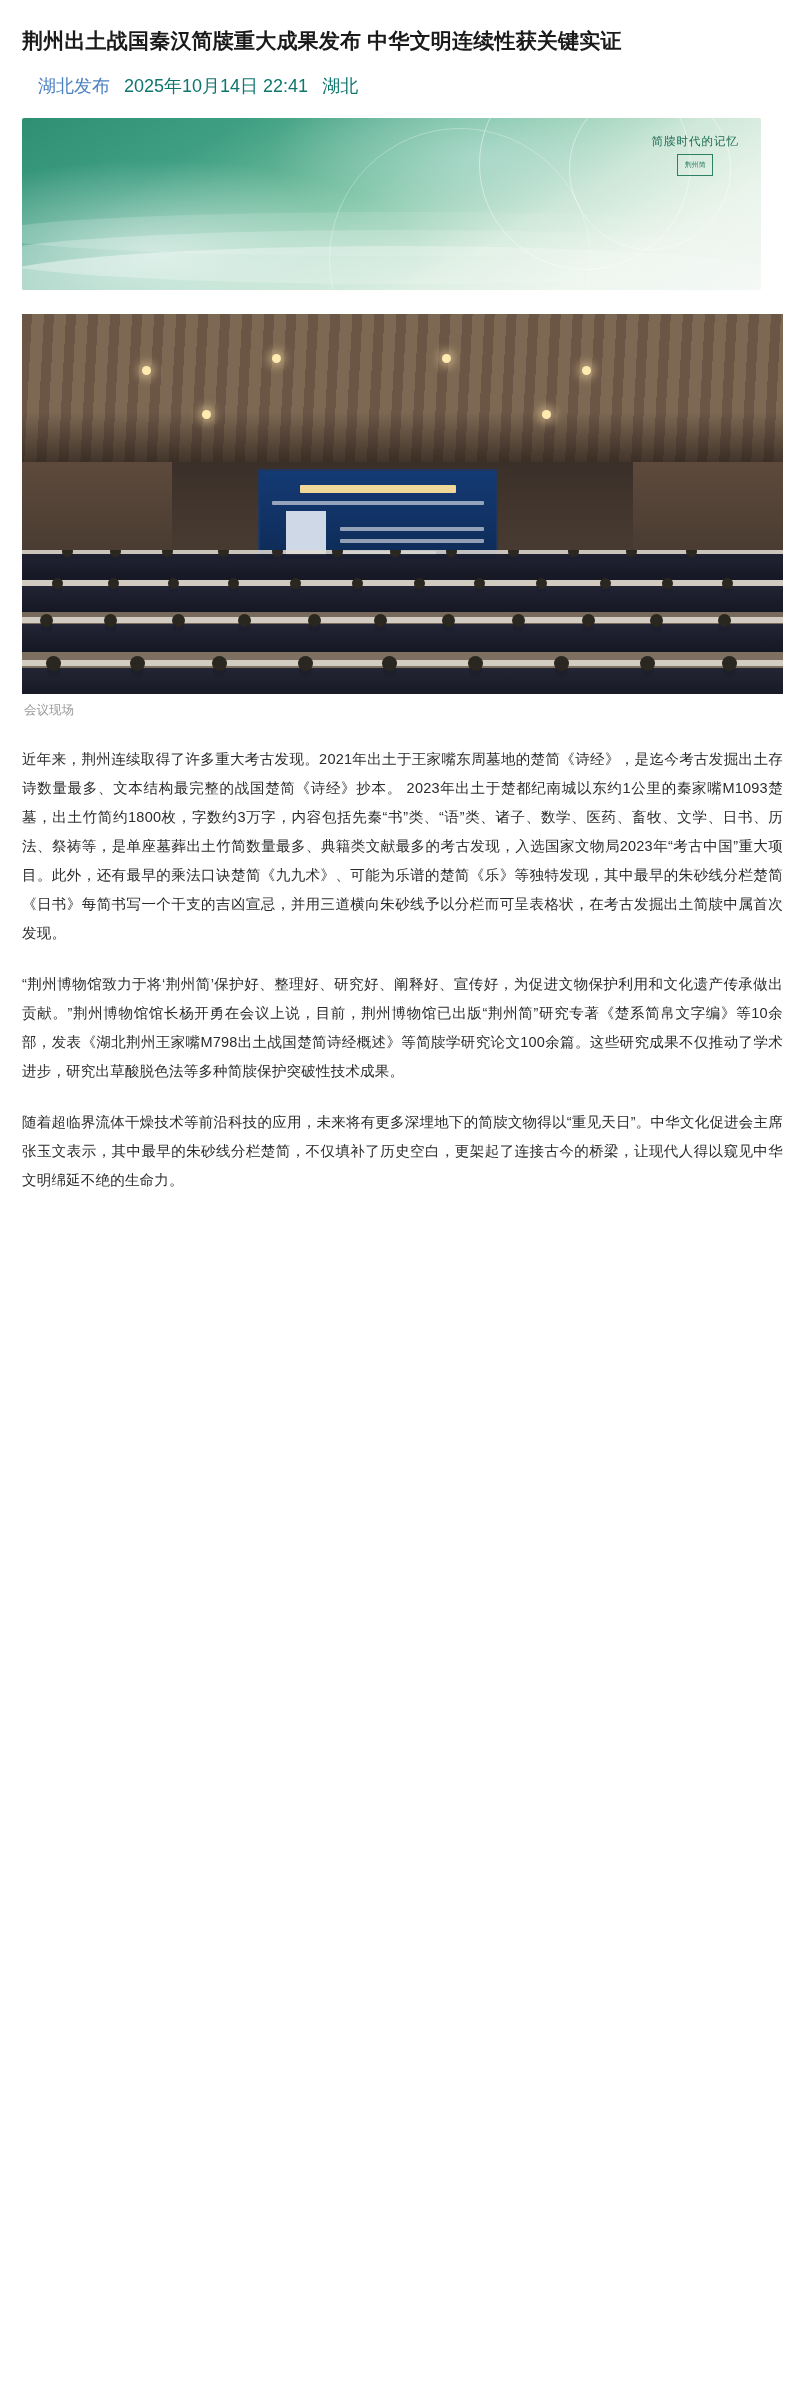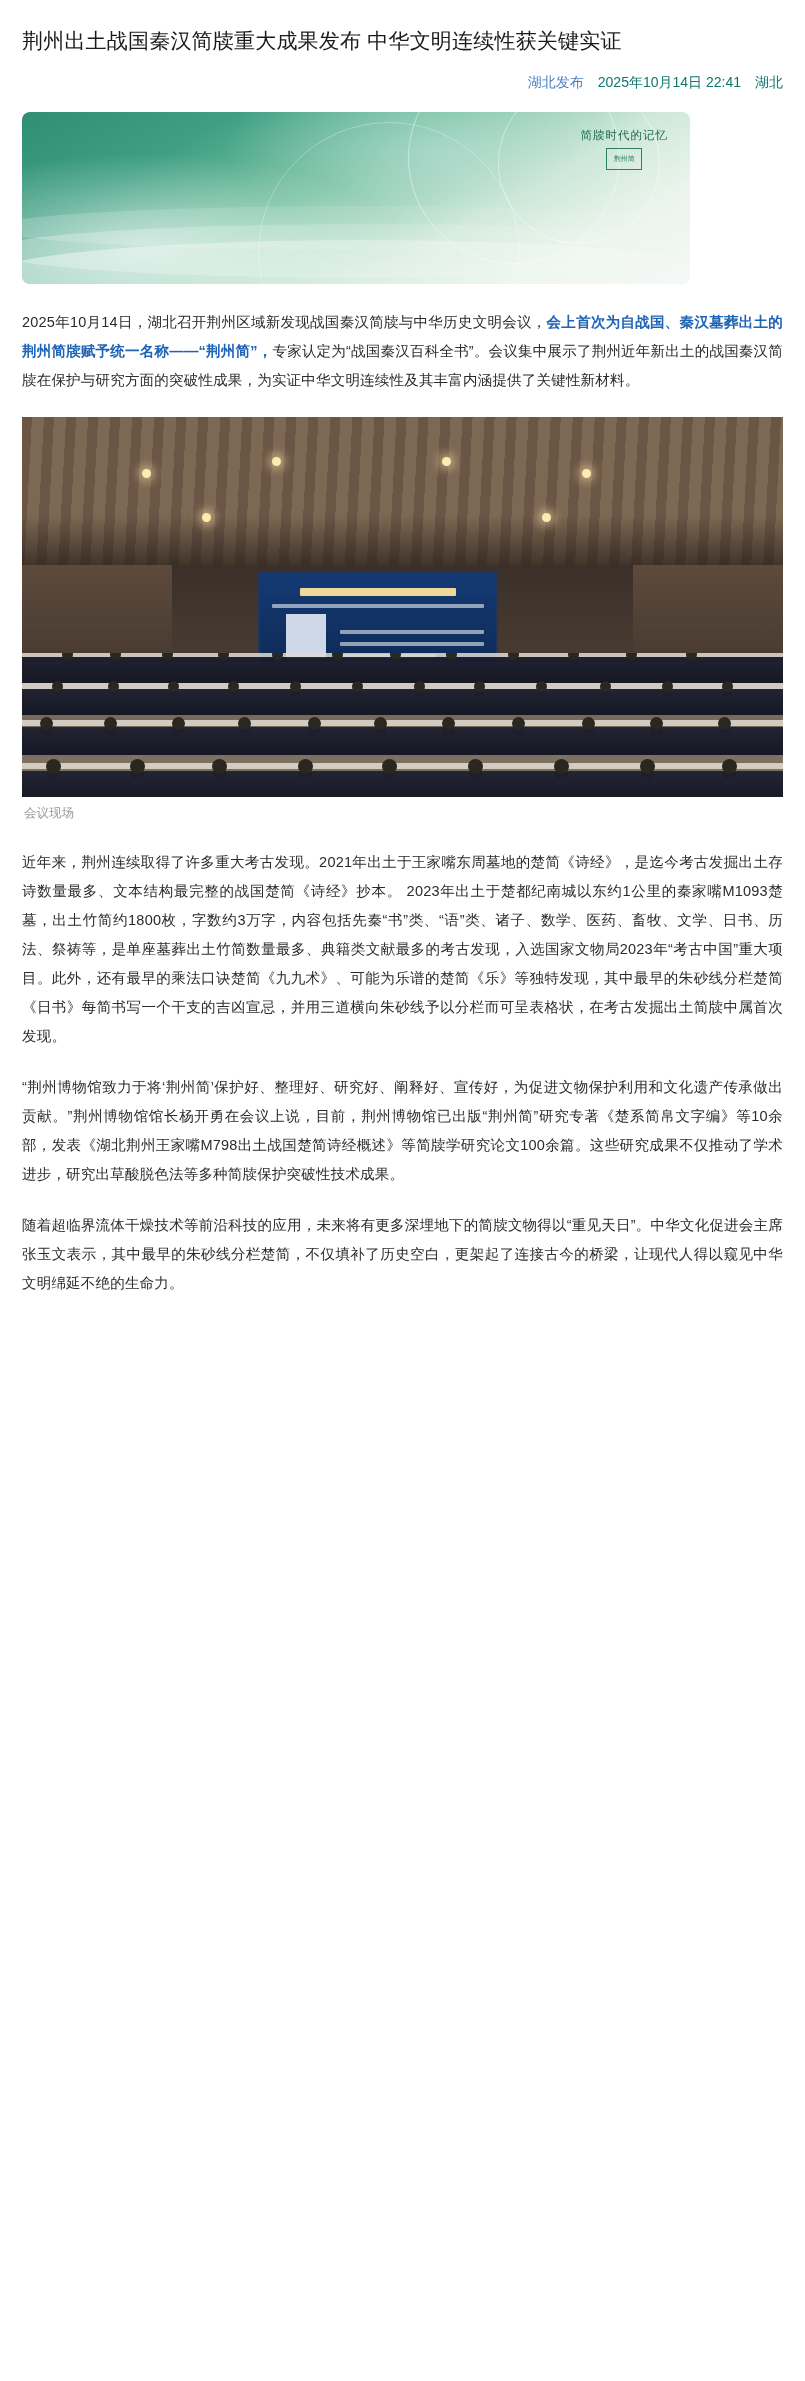--- a/index.html
+++ b/index.html
@@ -14,44 +14,43 @@
     -webkit-font-smoothing: antialiased;
   }
   .page {
     width: 805px;
     box-sizing: border-box;
     padding: 26px 22px 40px 22px;
   }
   .article-title {
     font-size: 21px;
     line-height: 1.45;
-    font-weight: 400;
+    font-weight: 700;
     color: #1a1a1a;
     margin: 0 0 18px 0;
     letter-spacing: 0.2px;
   }
   .meta-row {
     display: flex;
     align-items: center;
     gap: 14px;
-    font-size: 14px;
-    margin: 0 0 20px 2px;
-    justify-content: flex-end;
+    font-size: 18px;
+    margin: 0 0 20px 16px;
   }
   .meta-source {
     color: #4a7fc1;
   }
   .meta-date, .meta-loc {
     color: #0f766e;
   }
   .hero {
-    width: 668px;
+    width: 739px;
     height: 172px;
     margin: 0 0 24px 0;
-    border-radius: 8px;
+    border-radius: 2px;
     position: relative;
     overflow: hidden;
     background:
       radial-gradient(ellipse 420px 150px at 18% 78%, rgba(255,255,255,0.55) 0%, rgba(255,255,255,0.0) 62%),
       radial-gradient(ellipse 300px 120px at 62% 22%, rgba(190,225,220,0.55) 0%, rgba(190,225,220,0) 70%),
       linear-gradient(150deg, #2e8f72 0%, #3f9f82 22%, #7bc3a4 45%, #cfe8d8 66%, #eaf4ec 82%, #f3f8f4 100%);
     font-family: Liberation Mono, monospace;
   }
   .hero .wave {
     position: absolute;
@@ -245,21 +244,20 @@
     <div class="arc a2"></div>
     <div class="wave w3"></div>
     <div class="wave w2"></div>
     <div class="wave w1"></div>
     <div class="hero-badge">
       <div class="bt">简牍时代的记忆</div>
       <div class="seal">荆州简</div>
     </div>
   </div>
 
-  <p class="body"><span>2025年10月14日，湖北召开荆州区域新发现战国秦汉简牍与中华历史文明会议，</span><span class="hl">会上首次为自战国、秦汉墓葬出土的荆州简牍赋予统一名称——“荆州简”，</span><span>专家认定为“战国秦汉百科全书”。会议集中展示了荆州近年新出土的战国秦汉简牍在保护与研究方面的突破性成果，为实证中华文明连续性及其丰富内涵提供了关键性新材料。</span></p>
 
   <div class="photo-wrap">
     <div class="photo">
       <div class="ceiling"></div>
       <div class="spot" style="left:120px; top:52px;"></div>
       <div class="spot" style="left:250px; top:40px;"></div>
       <div class="spot" style="left:420px; top:40px;"></div>
       <div class="spot" style="left:560px; top:52px;"></div>
       <div class="spot" style="left:180px; top:96px;"></div>
       <div class="spot" style="left:520px; top:96px;"></div>

